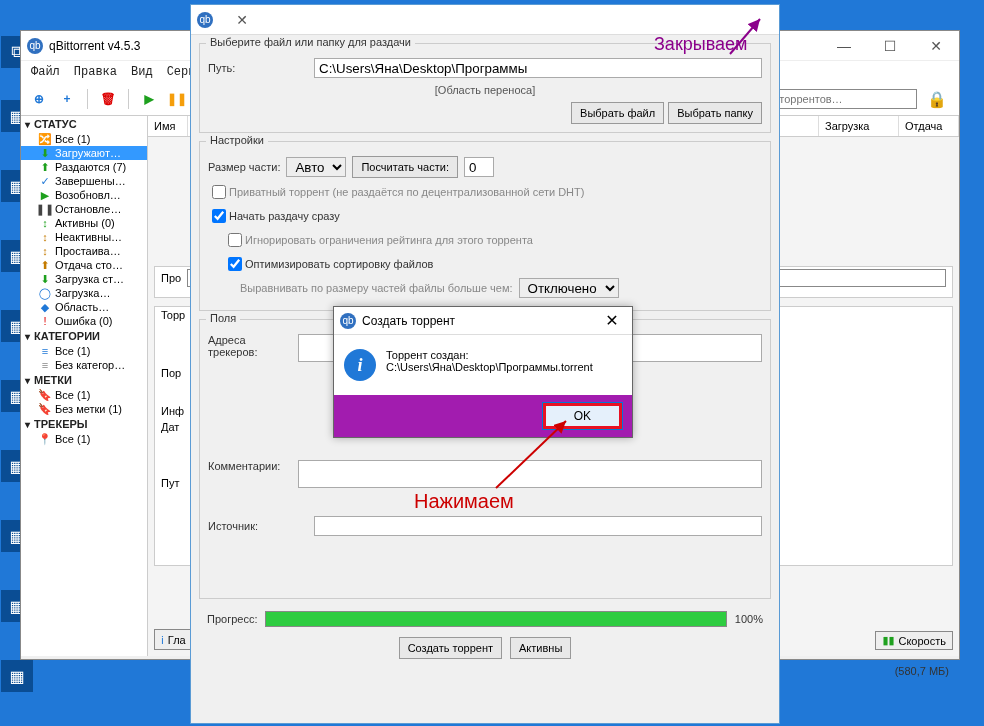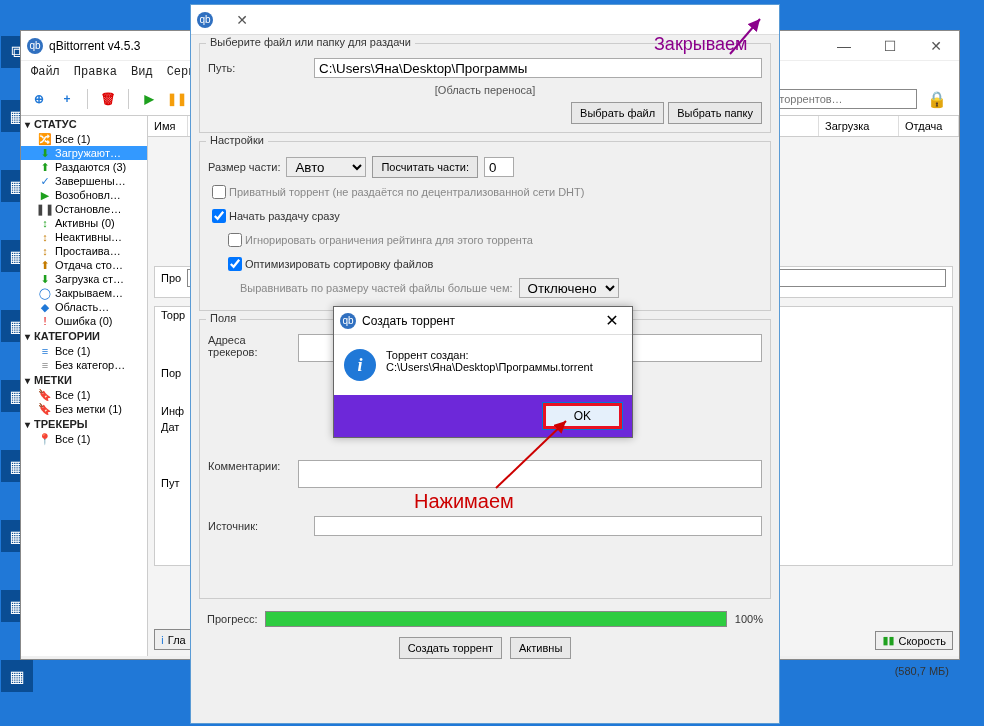--- a/index.html
+++ b/index.html
@@ -48,35 +48,35 @@
 .group-title { position:absolute; top:-8px; left:6px; background:#f0f0f0; padding:0 4px; font-size:11px;}
 .row { display:flex; align-items:center; gap:6px; margin:4px 0;}
 .row label { width:100px; text-align:left;}
 .row input[type=text] { flex:1; border:1px solid #aaa; height:20px; padding:0 4px; background:#fff;}
 .btn-small { border:1px solid #999; background:#e8e8e8; height:22px; padding:0 8px; cursor:pointer; font-size:11px;}
 .drop-zone { text-align:center; margin:6px 0; color:#555;}
 .btns-right { display:flex; justify-content:flex-end; gap:4px;}
 .chk { display:flex; align-items:center; margin:4px 0; color:#888;}
 .chk input { width:14px; height:14px;}
 .chk.enabled { color:#333;}
-.select-inline { border:1px solid #aaa; height:20px; padding:0 4px; width:80px; background:#eee;}
+.select-inline { border:1px solid #aaa; height:20px; padding:0 4px; width:60px; background:#eee;}
 .textarea-sm { width:100%; height:28px; border:1px solid #aaa; resize:none;}
 .progress-row { display:flex; align-items:center; gap:8px; padding:4px 8px;}
 .progress-bar { flex:1; height:16px; border:1px solid #888; background:#fff;}
 .progress-fill { height:100%; background:#2ecc40; width:100%;}
 .bottom-btns { display:flex; justify-content:center; gap:8px; padding:6px;}
 
 
 .ok-dialog { position:absolute; left:333px; top:306px; width:300px; background:#f0f0f0; border:1px solid #666; box-shadow:0 0 8px rgba(0,0,0,0.3);}
 .ok-title { height:28px; display:flex; align-items:center; padding-left:6px; background:#fff; border-bottom:1px solid #ddd;}
 .ok-title .title { flex:1; font-size:12px;}
 .ok-title .xbtn { width:40px; height:28px; display:flex;align-items:center;justify-content:center; cursor:pointer; font-size:16px;}
 .ok-body { display:flex; padding:14px 10px; gap:10px; background:#fff; font-size:11px;}
 .info-circle { width:32px; height:32px; border-radius:50%; background:#2078d7; color:#fff; display:flex;align-items:center;justify-content:center; font-family:serif; font-style:italic; font-size:18px; font-weight:bold; flex-shrink:0;}
-.ok-btnrow { display:flex; justify-content:flex-end; padding:8px 10px; background:#6d28d9;}
+.ok-btnrow { display:flex; justify-content:flex-end; padding:8px 10px; background:#a21caf;}
 .ok-btn { border:3px solid #e81123; background:#e5f0fb; padding:3px 28px; cursor:pointer; font-size:12px; outline:1px solid #0078d7;}
 
 
 .anno-close { position:absolute; left:654px; top:34px; color:#8b008b; font-size:18px;}
 .anno-press { position:absolute; left:414px; top:490px; color:#c00; font-size:20px;}
 
 .triangle { display:inline-block; font-size:10px;}
 </style>
 </head>
 <body>
@@ -149,21 +149,21 @@
           <div class="side-item">
             <span class="si-icon" style="color: rgb(30, 160, 30);">🔀</span>
             <span>Все (1)</span>
           </div>
           <div class="side-item selected">
             <span class="si-icon" style="color: rgb(30, 160, 30);">⬇</span>
             <span>Загружают…</span>
           </div>
           <div class="side-item">
             <span class="si-icon" style="color: rgb(30, 160, 30);">⬆</span>
-            <span>Раздаются (3)</span>
+            <span>Раздаются (7)</span>
           </div>
           <div class="side-item">
             <span class="si-icon" style="color: rgb(32, 120, 215);">✓</span>
             <span>Завершены…</span>
           </div>
           <div class="side-item">
             <span class="si-icon" style="color: rgb(30, 160, 30);">▶</span>
             <span>Возобновл…</span>
           </div>
           <div class="side-item">
@@ -185,21 +185,21 @@
           <div class="side-item">
             <span class="si-icon" style="color: rgb(196, 123, 0);">⬆</span>
             <span>Отдача сто…</span>
           </div>
           <div class="side-item">
             <span class="si-icon" style="color: rgb(30, 160, 30);">⬇</span>
             <span>Загрузка ст…</span>
           </div>
           <div class="side-item">
             <span class="si-icon" style="color: rgb(32, 120, 215);">◯</span>
-            <span>Закрываем…</span>
+            <span>Загрузка…</span>
           </div>
           <div class="side-item">
             <span class="si-icon" style="color: rgb(32, 120, 215);">◆</span>
             <span>Область…</span>
           </div>
           <div class="side-item">
             <span class="si-icon" style="color: rgb(221, 0, 0);">!</span>
             <span>Ошибка (0)</span>
           </div>
         </div>

